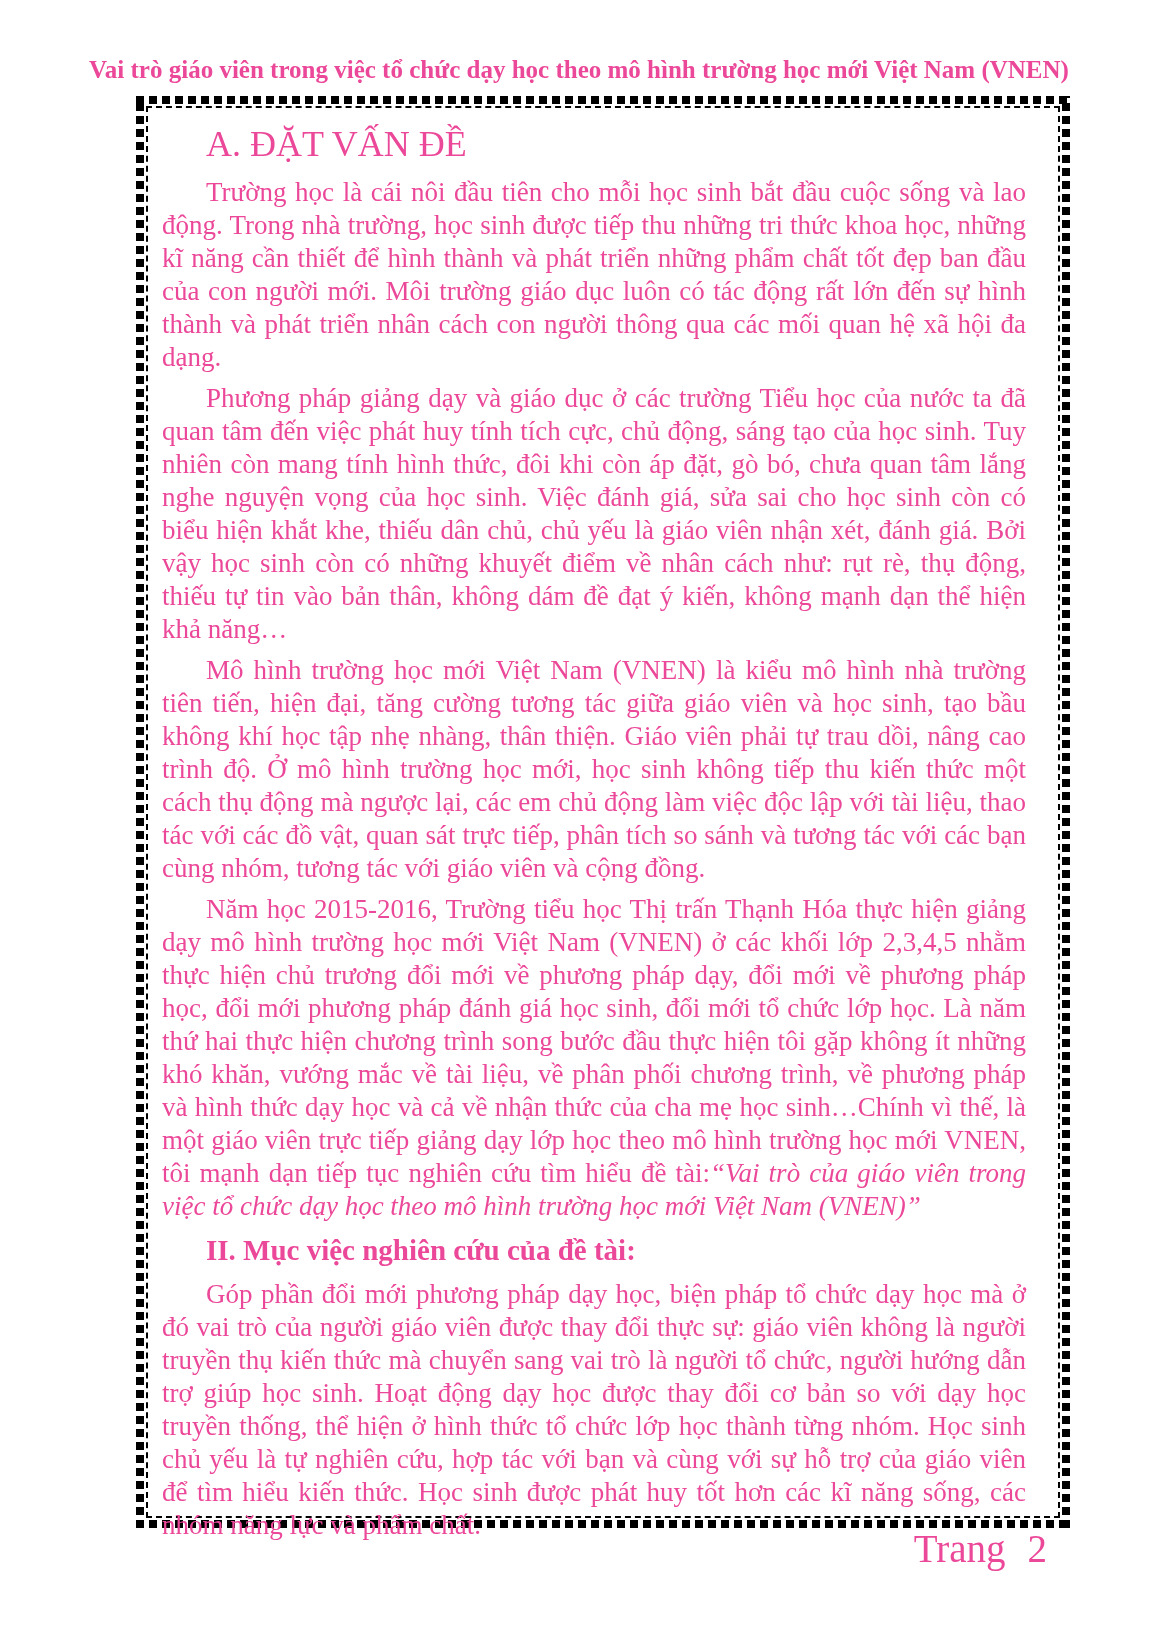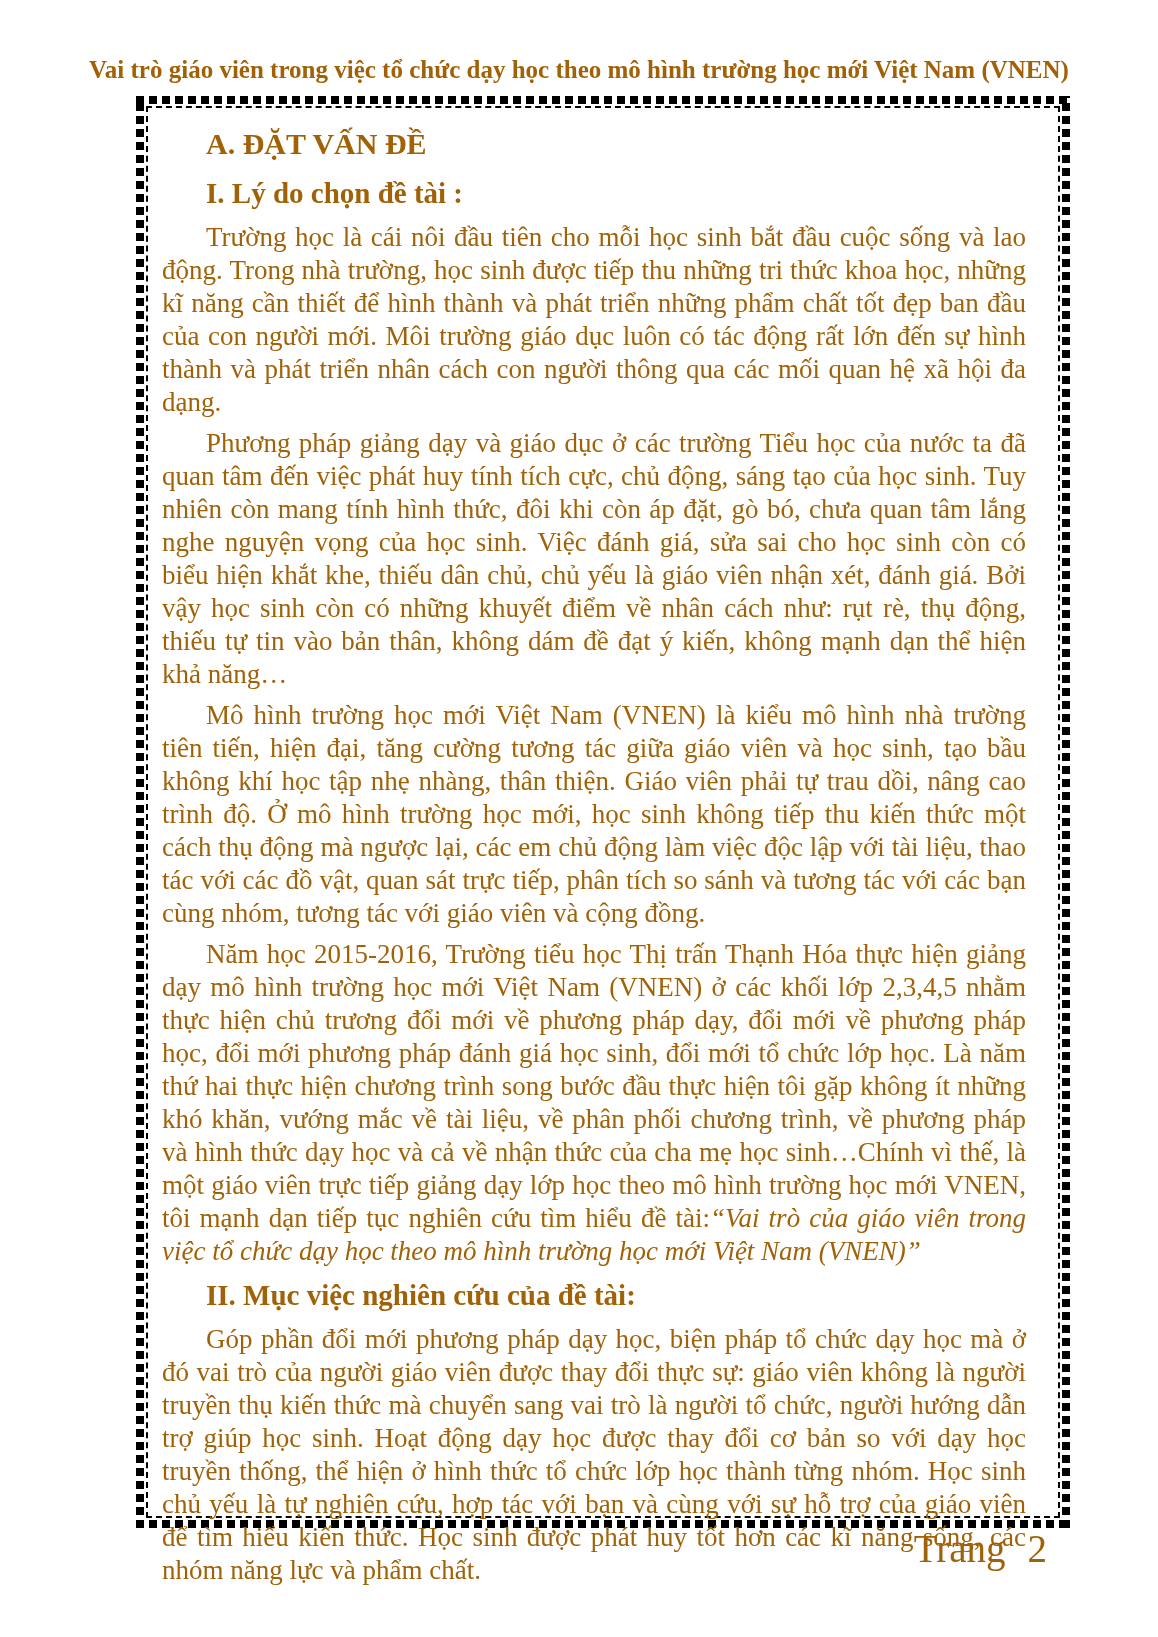--- a/index.html
+++ b/index.html
@@ -6,21 +6,21 @@
     margin: 0;
     padding: 0;
     background: #ffffff;
   }
   .page {
     position: relative;
     width: 1158px;
     height: 1637px;
     background: #ffffff;
     font-family: "Liberation Serif", "DejaVu Serif", serif;
-    color: #a16207;
+    color: #ec4899;
     overflow: hidden;
   }
   .page-header {
     position: absolute;
     top: 54px;
     left: 0;
     right: 0;
     text-align: center;
     font-weight: bold;
     font-size: 25px;
@@ -55,23 +55,23 @@
   }
   .content {
     position: absolute;
     inset: 12px;
     padding: 6px 12px 0 2px;
     font-size: 27px;
     line-height: 33px;
     text-align: justify;
   }
   .content h1 {
-    font-size: 30px;
+    font-size: 36px;
     line-height: 36px;
-    font-weight: bold;
+    font-weight: normal;
     margin: 0 0 14px 44px;
   }
   .content h2 {
     font-size: 29px;
     line-height: 35px;
     font-weight: bold;
     margin: 0 0 10px 44px;
   }
   .content h2.sec2 {
     margin-top: 10px;
@@ -107,21 +107,20 @@
     <div class="edge t"></div>
     <div class="edge b"></div>
     <div class="edge l"></div>
     <div class="edge r"></div>
 
     <div class="frame-inner">
       <div class="content">
 
         <h1>A. ĐẶT VẤN ĐỀ</h1>
 
-        <h2>I. Lý do chọn đề tài :</h2>
 
         <p>Trường học là cái nôi đầu tiên cho mỗi học sinh bắt đầu cuộc sống và lao động. Trong nhà trường, học sinh được tiếp thu những tri thức khoa học, những kĩ năng cần thiết để hình thành và phát triển những phẩm chất tốt đẹp ban đầu của con người mới. Môi trường giáo dục luôn có tác động rất lớn đến sự hình thành và phát triển nhân cách con người thông qua các mối quan hệ xã hội đa dạng.</p>
 
         <p>Phương pháp giảng dạy và giáo dục ở các trường Tiểu học của nước ta đã quan tâm đến việc phát huy tính tích cực, chủ động, sáng tạo của học sinh. Tuy nhiên còn mang tính hình thức, đôi khi còn áp đặt, gò bó, chưa quan tâm lắng nghe nguyện vọng của học sinh. Việc đánh giá, sửa sai cho học sinh còn có biểu hiện khắt khe, thiếu dân chủ, chủ yếu là giáo viên nhận xét, đánh giá. Bởi vậy học sinh còn có những khuyết điểm về nhân cách như: rụt rè, thụ động, thiếu tự tin vào bản thân, không dám đề đạt ý kiến, không mạnh dạn thể hiện khả năng…</p>
 
         <p>Mô hình trường học mới Việt Nam (VNEN) là kiểu mô hình nhà trường tiên tiến, hiện đại, tăng cường tương tác giữa giáo viên và học sinh, tạo bầu không khí học tập nhẹ nhàng, thân thiện. Giáo viên phải tự trau dồi, nâng cao trình độ. Ở mô hình trường học mới, học sinh không tiếp thu kiến thức một cách thụ động mà ngược lại, các em chủ động làm việc độc lập với tài liệu, thao tác với các đồ vật, quan sát trực tiếp, phân tích so sánh và tương tác với các bạn cùng nhóm, tương tác với giáo viên và cộng đồng.</p>
 
         <p><span>Năm học 2015-2016, Trường tiểu học Thị trấn Thạnh Hóa thực hiện giảng dạy mô hình trường học mới Việt Nam (VNEN) ở các khối lớp 2,3,4,5 nhằm thực hiện chủ trương đổi mới về phương pháp dạy, đổi mới về phương pháp học, đổi mới phương pháp đánh giá học sinh, đổi mới tổ chức lớp học. Là năm thứ hai thực hiện chương trình song bước đầu thực hiện tôi gặp không ít những khó khăn, vướng mắc về tài liệu, về phân phối chương trình, về phương pháp và hình thức dạy học và cả về nhận thức của cha mẹ học sinh…Chính vì thế, là một giáo viên trực tiếp giảng dạy lớp học theo mô hình trường học mới VNEN, tôi mạnh dạn tiếp tục nghiên cứu tìm hiểu đề tài:</span><span class="italic-quote">“Vai trò của giáo viên trong việc tổ chức dạy học theo mô hình trường học mới Việt Nam (VNEN)”</span></p>
 
         <h2 class="sec2">II. Mục việc nghiên cứu của đề tài:</h2>

